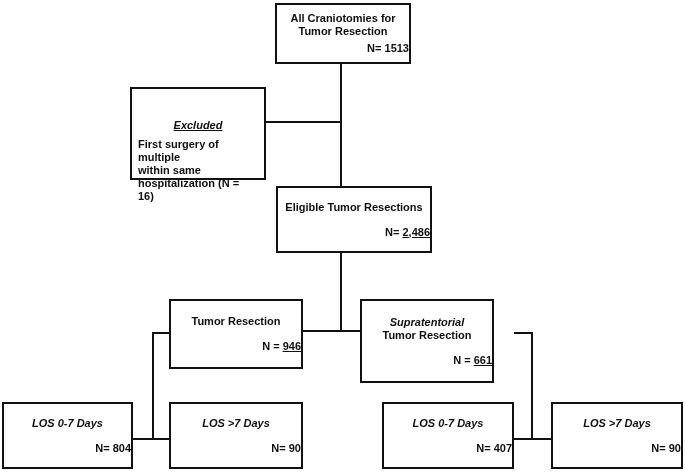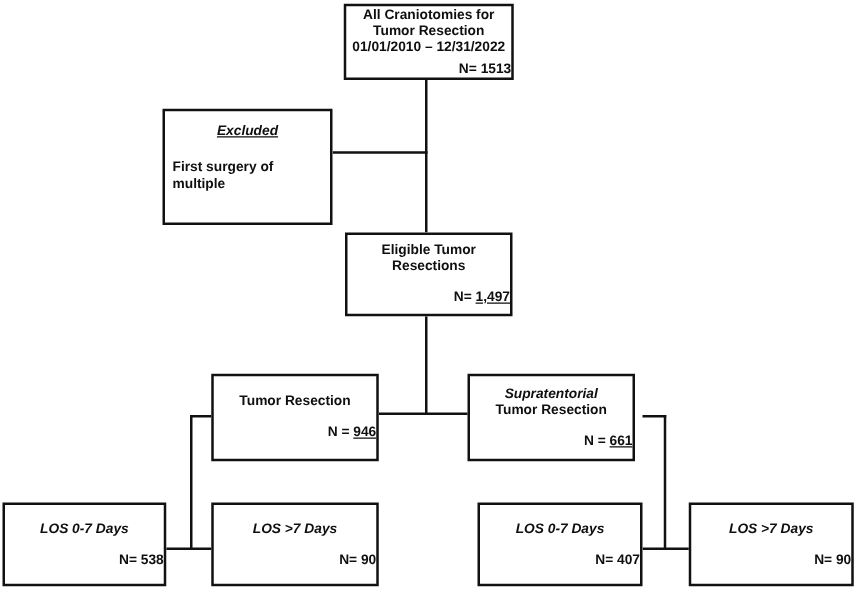--- a/index.html
+++ b/index.html
@@ -23,27 +23,27 @@
     justify-content:center;
     text-align:center;
     font-size:11px;
     line-height:13px;
     z-index:2;
   }
   .box .tline{width:100%;}
   .box .nline{margin-top:12px;}
   .box.top-box .nline{margin-top:4px;}
   .italic{font-style:italic;}
-  .u{text-decoration:underline;}
+  .u{text-decoration:underline;margin-top:20px;}
   .excluded-box{
     justify-content:flex-start;
     padding:10px 6px 4px 6px;
   }
   .excluded-box .body{
-    margin-top:16px;
+    margin-top:6px;
     text-align:left;
     width:100%;
   }
   .excluded-box .body .bline{text-align:left;}
   .conn{
     position:absolute;
     background:#111111;
     z-index:1;
   }
 </style>
@@ -61,50 +61,51 @@
   <div class="conn" style="left:152px;top:332px;width:2px;height:108px;"></div>
   <div class="conn" style="left:133px;top:438px;width:37px;height:2px;"></div>
 
   <div class="conn" style="left:514px;top:332px;width:19px;height:2px;"></div>
   <div class="conn" style="left:531px;top:332px;width:2px;height:108px;"></div>
   <div class="conn" style="left:514px;top:438px;width:38px;height:2px;"></div>
 
   <div class="box top-box" style="left:275px;top:3px;width:136px;height:61px;">
     <div class="tline">All Craniotomies for</div>
     <div class="tline">Tumor Resection</div>
-    <div class="tline">01/01/2010 – 12/31/2022</div>
     <div class="nline">N= 1513</div>
   </div>
 
   <div class="box excluded-box" style="left:130px;top:87px;width:136px;height:93px;">
     <div class="tline italic u">Excluded</div>
     <div class="body">
       <div class="bline">First surgery of multiple</div>
+      <div class="bline">within same</div>
+      <div class="bline">hospitalization (N = 16)</div>
     </div>
   </div>
 
-  <div class="box" style="left:276px;top:186px;width:134px;height:67px;">
+  <div class="box" style="left:276px;top:186px;width:156px;height:67px;">
     <div class="tline">Eligible Tumor Resections</div>
-    <div class="nline"><span>N= </span><span class="u">1,497</span></div>
+    <div class="nline"><span>N= </span><span class="u">2,486</span></div>
   </div>
 
   <div class="box" style="left:169px;top:299px;width:134px;height:70px;">
     <div class="tline">Tumor Resection</div>
     <div class="nline"><span>N = </span><span class="u">946</span></div>
   </div>
 
-  <div class="box" style="left:374px;top:299px;width:134px;height:70px;">
+  <div class="box" style="left:360px;top:299px;width:134px;height:84px;">
     <div class="tline italic">Supratentorial</div>
     <div class="tline">Tumor Resection</div>
     <div class="nline"><span>N = </span><span class="u">661</span></div>
   </div>
 
   <div class="box" style="left:2px;top:402px;width:131px;height:67px;">
     <div class="tline italic">LOS 0-7 Days</div>
-    <div class="nline">N= 538</div>
+    <div class="nline">N= 804</div>
   </div>
 
   <div class="box" style="left:169px;top:402px;width:134px;height:67px;">
     <div class="tline italic">LOS &gt;7 Days</div>
     <div class="nline">N= 90</div>
   </div>
 
   <div class="box" style="left:382px;top:402px;width:132px;height:67px;">
     <div class="tline italic">LOS 0-7 Days</div>
     <div class="nline">N= 407</div>

